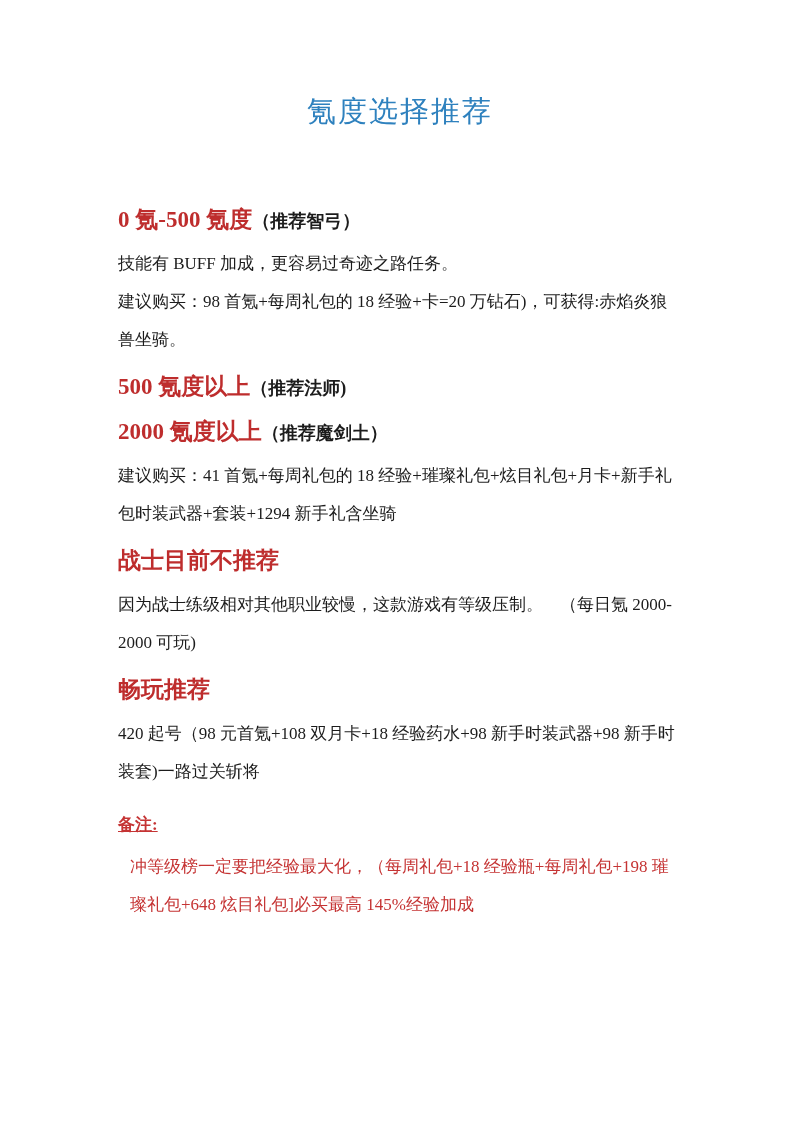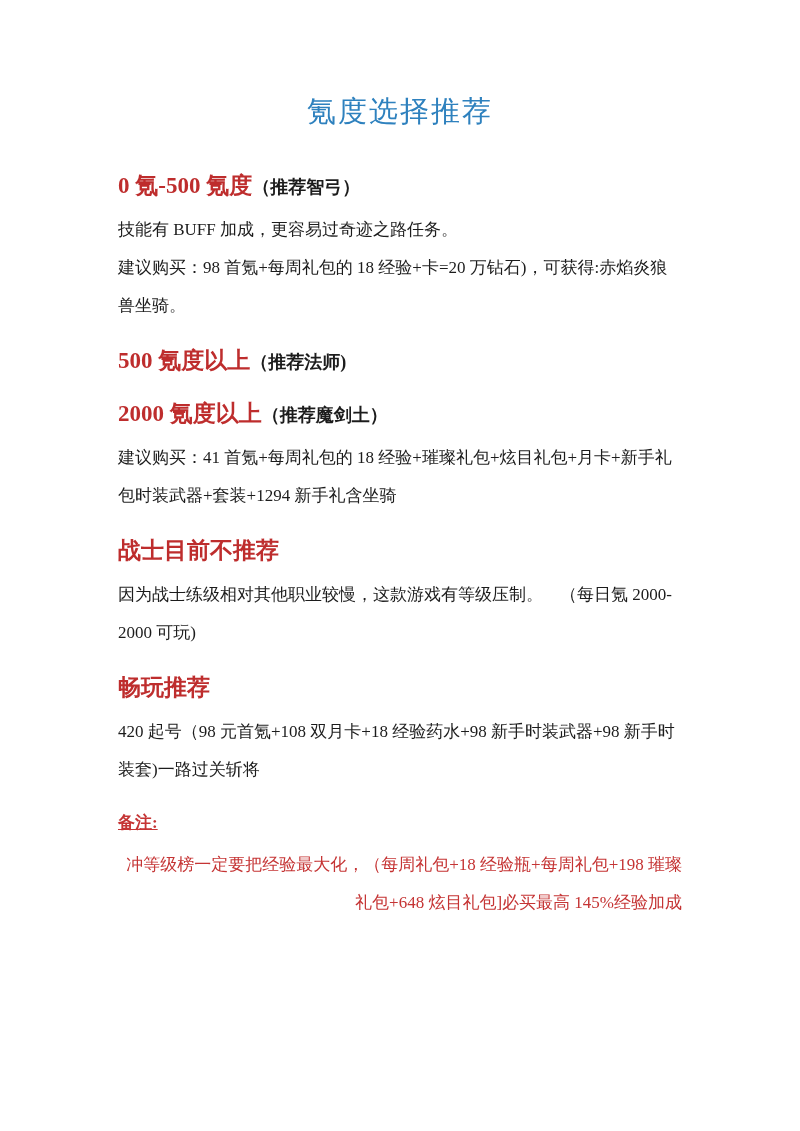--- a/index.html
+++ b/index.html
@@ -15,24 +15,24 @@
     box-sizing: border-box;
     width: 800px;
     height: 1131px;
     padding: 92px 118px 40px 118px;
   }
   .doc-title {
     text-align: center;
     font-size: 29px;
     font-weight: 400;
     color: #2e81be;
-    margin: 0 0 38px 0;
+    margin: 0 0 72px 0;
     letter-spacing: 2px;
   }
-  .section { margin-top: 20px; }
+  .section { margin-top: 12px; }
   .section:first-of-type { margin-top: 0; }
   .section-heading {
     font-size: 23px;
     font-weight: 700;
     margin: 0 0 8px 0;
     line-height: 32px;
   }
   .heading-red   { color: #be2d2d; }
   .heading-black { color: #1c1c1c; font-size: 18px; }
   .section p {
@@ -46,22 +46,21 @@
     color: #c53434;
     font-size: 17px;
     font-weight: 700;
     margin: 0 0 12px 0;
     text-decoration: underline;
   }
   .note-text {
     color: #c53434;
     font-size: 17px;
     line-height: 38px;
-    margin: 0;
-    text-align: right;
+    margin: 12px;
   }
 </style>
 </head>
 <body>
 
 <div class="page">
 
   <h1 class="doc-title">氪度选择推荐</h1>
 
   <div class="section">

